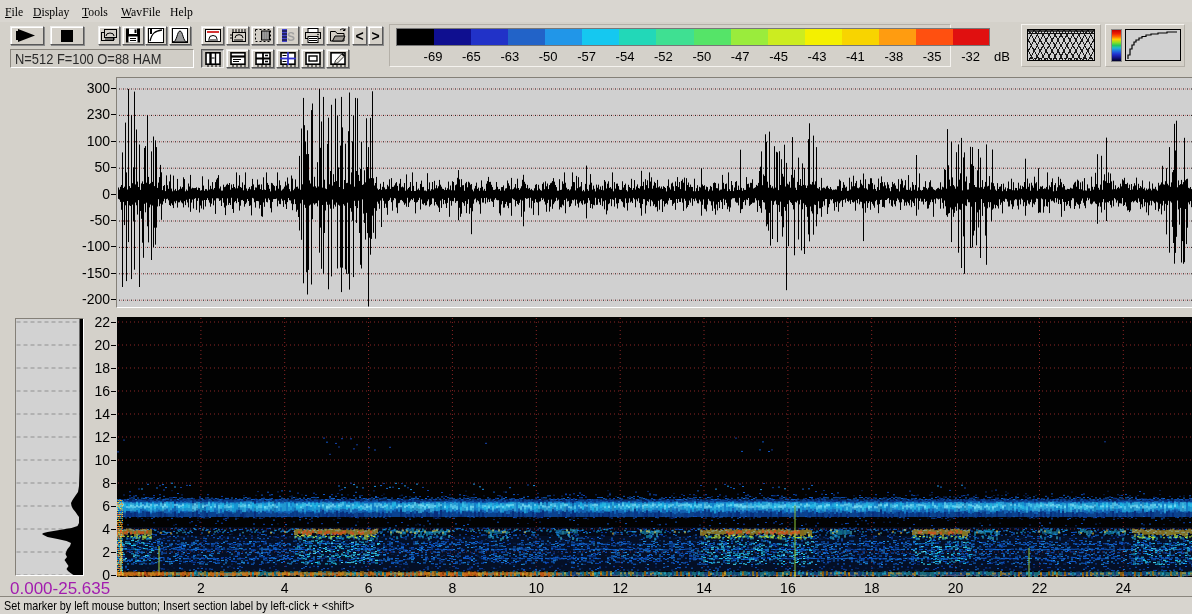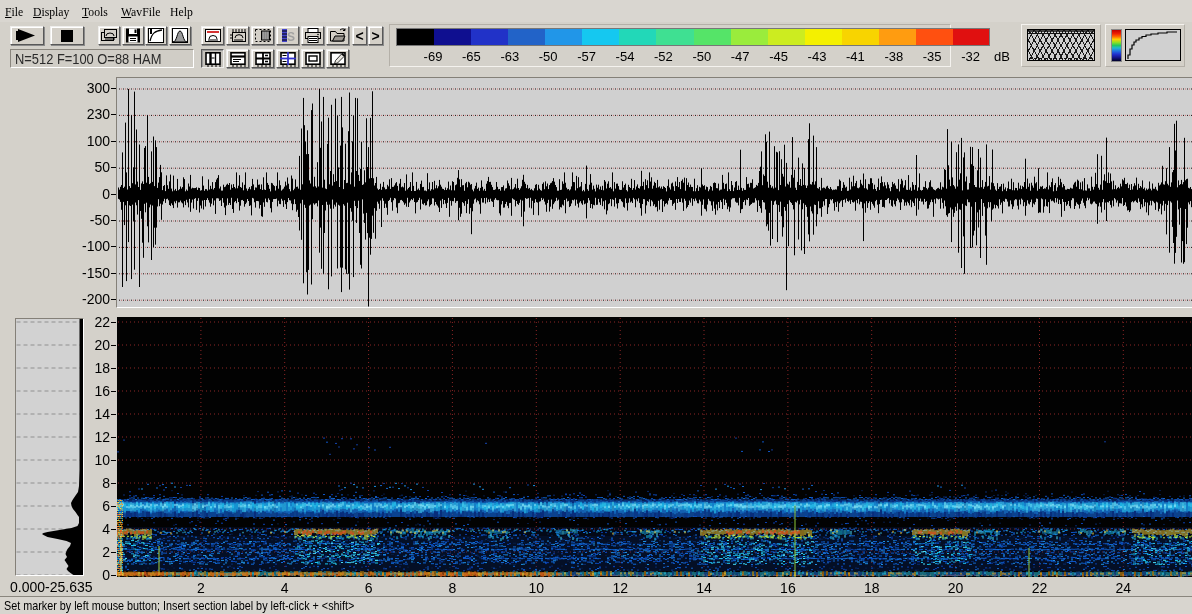--- a/index.html
+++ b/index.html
@@ -20,21 +20,21 @@
 #hatchin svg{position:absolute;left:0;top:0}
 #curvew{position:absolute;left:1105px;top:24px;width:80px;height:43px;background:#d4d0c8;border:1px solid;border-color:#f4f2ee #b4b0a8 #b4b0a8 #f4f2ee}
 #rainbow{position:absolute;left:5px;top:4px;width:11px;height:33px;border:1px solid #888;background:linear-gradient(#c00000 0%,#f02000 12%,#ff7000 22%,#ffd000 30%,#90e020 40%,#20c860 50%,#20b8d0 58%,#2070e0 68%,#2030d0 78%,#141490 88%,#000028 100%)}
 #curvebox{position:absolute;left:19px;top:4px}
 #wavepanel{position:absolute;left:116px;top:77px;width:1076px;height:231px;border-top:1px solid #848078;border-left:1px solid #848078;border-bottom:1px solid #fff}
 #histpanel{position:absolute;left:15px;top:318px;width:69px;height:258px;border:1px solid;border-color:#848078 #fff #fff #848078}
 #specw{position:absolute;left:117px;top:317px;width:1075px;height:260px}
 .yl{position:absolute;left:58px;width:52px;text-align:right;font-size:14px;color:#000}
 .tick{position:absolute;left:111px;width:5px;height:1px;background:#000}
 .xl{position:absolute;top:580px;width:30px;text-align:center;font-size:14px;color:#000}
-#histlab{position:absolute;left:10px;top:579px;font-size:14px;color:#000000}
+#histlab{position:absolute;left:10px;top:579px;font-size:17px;color:#a21caf}
 #statusbar{position:absolute;left:0;top:596px;width:1192px;height:18px;background:#d8d5cf;border-top:1px solid #8a867e;font-size:13.5px;color:#000;padding:1px 0 0 4px}
 </style></head><body>
 <div id="menubar">
     <span style="left:5px"><u>F</u>ile</span>
     <span style="left:33px"><u>D</u>isplay</span>
     <span style="left:82px"><u>T</u>ools</span>
     <span style="left:121px"><u>W</u>avFile</span>
     <span style="left:170px">Help</span>
   </div>
 <div class="tb" style="left:10px;top:26px;width:34px;height:19px">

